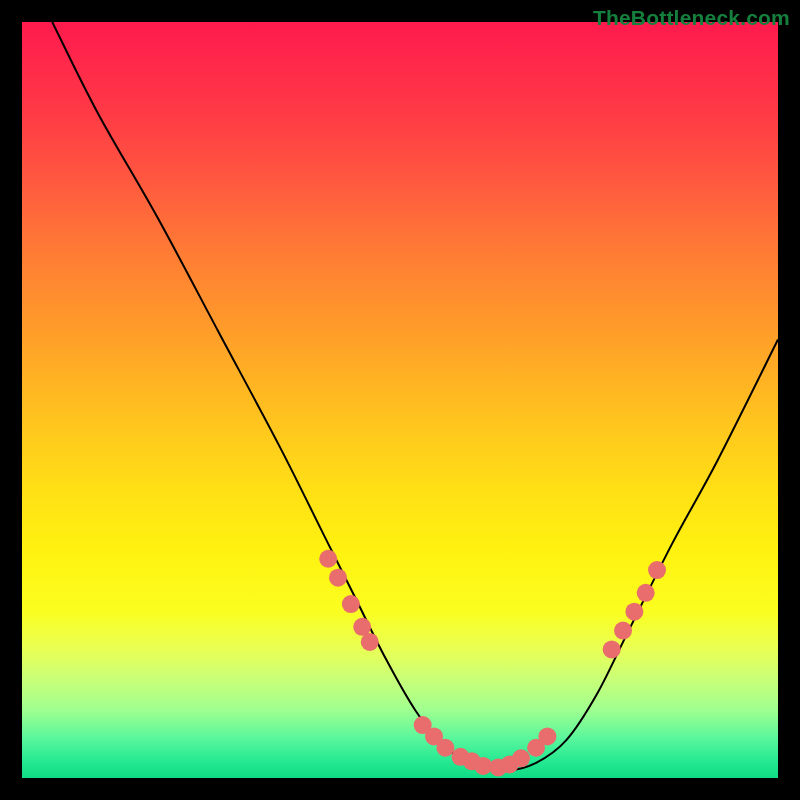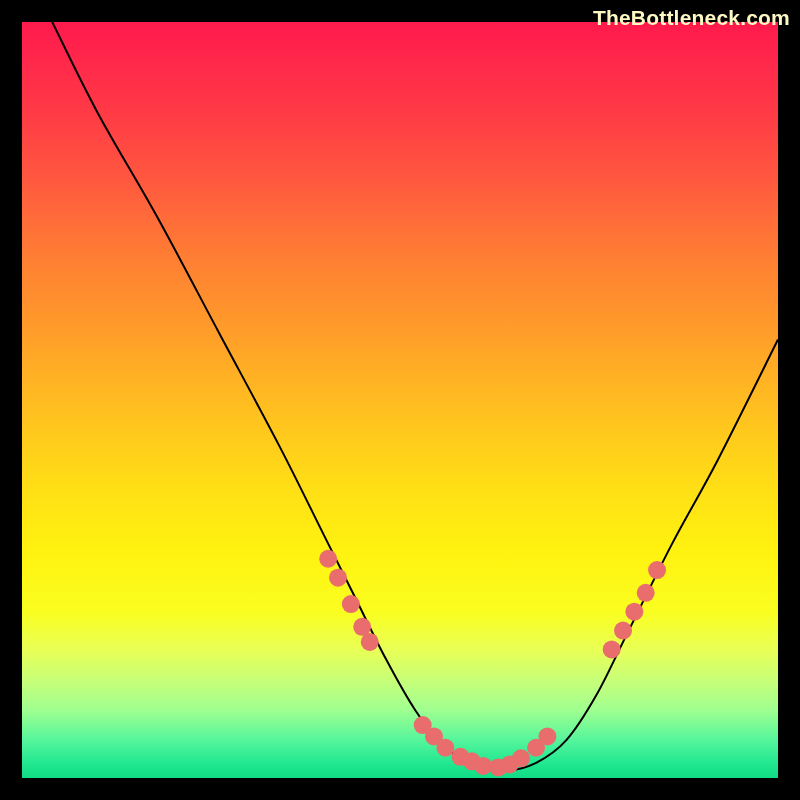--- a/index.html
+++ b/index.html
@@ -35,21 +35,21 @@
     #10dc85 100%
   );
 }
 .watermark {
   position: absolute;
   top: 6px;
   right: 10px;
   font-family: Arial, Helvetica, sans-serif;
   font-size: 21px;
   font-weight: bold;
-  color: #fef9c3;
+  color: #15803d;
   letter-spacing: 0.2px;
 }
 svg.curve {
   position: absolute;
   left: 0;
   top: 0;
   width: 756px;
   height: 756px;
 }
 </style>

